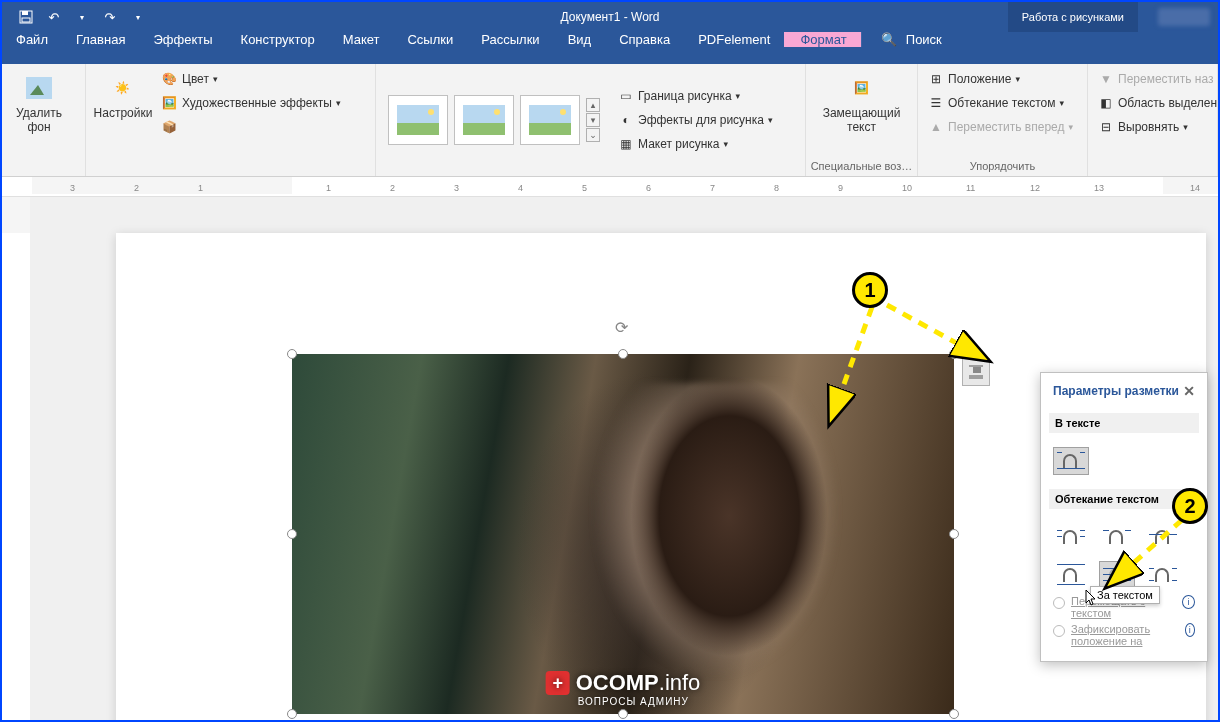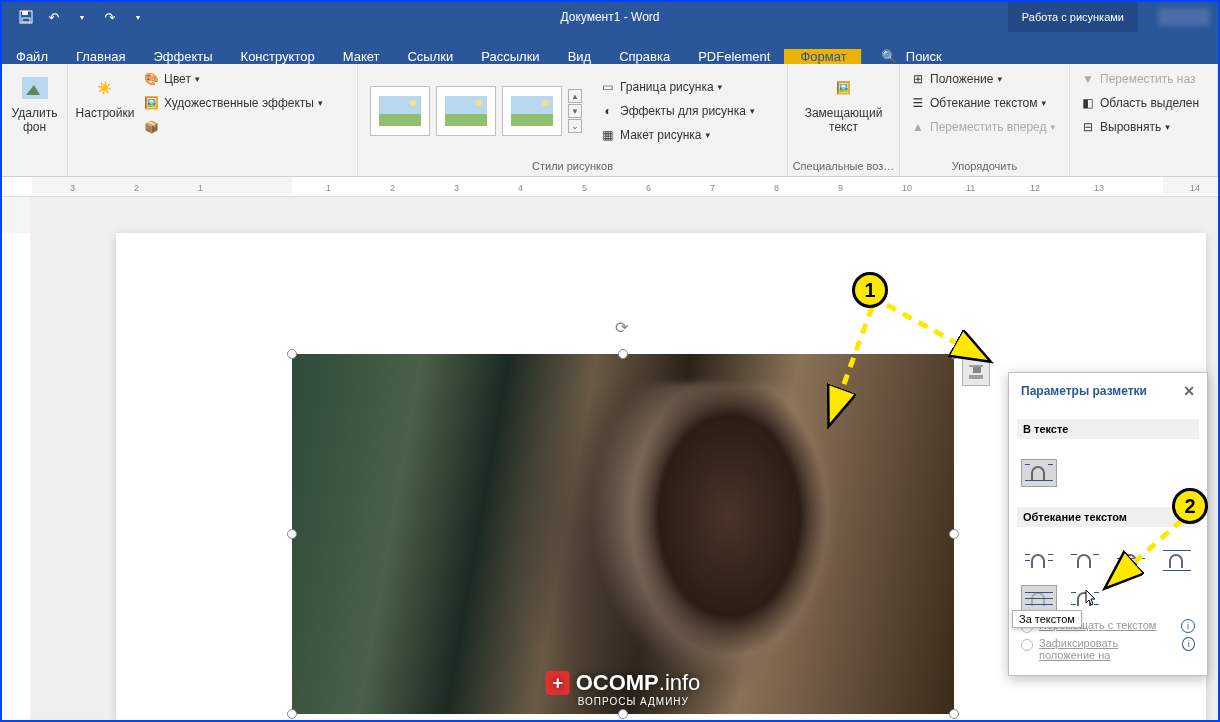--- a/index.html
+++ b/index.html
@@ -7,23 +7,23 @@
 
 
 .titlebar { height:30px; background:#2b579a; display:flex; align-items:center; color:#fff; font-size:12px; position:relative; }
 .titlebar .qat { display:flex; align-items:center; gap:4px; padding-left:12px; }
 .titlebar .qat .qbtn { width:24px; height:24px; display:flex; align-items:center; justify-content:center; color:#fff; font-size:13px; }
 .titlebar .doctitle { position:absolute; left:50%; transform:translateX(-50%); }
 .titlebar .ctxlabel { position:absolute; right:80px; background:#234a86; padding:0 14px; line-height:30px; font-size:11px; }
 .titlebar .userblob { position:absolute; right:8px; width:52px; height:18px; background:#4a6da8; border-radius:3px; filter:blur(2px); }
 
 
-.tabs { height:32px; background:#2b579a; display:flex; align-items:flex-end; color:#fff; font-size:13px; }
+.tabs { height:32px; background:#2b579a; display:flex; align-items:flex-start; color:#fff; font-size:13px; }
 .tabs .tab { padding:0 14px; display:flex; align-items:center; cursor:pointer; }
-.tabs .tab.active { background:#eab308; color:#2b579a;padding-left:16px; }
+.tabs .tab.active { background:#f9a8d4; color:#2b579a;padding-left:16px; }
 .tabs .searchbox { display:flex; align-items:center; padding:0 20px; border-left:1px solid #3d66a5; }
 .tabs .searchbox .sicon { margin-right:8px; }
 
 
 .ribbon { height:113px; background:#f3f3f3; border-bottom:1px solid #d0d0d0; display:flex; }
 .group { border-right:1px solid #e0e0e0; display:flex; flex-direction:column; justify-content:space-between; min-width:40px; }
 .group .grouplabel { font-size:11px; text-align:center; color:#666; padding:2px 4px; height:18px; white-space:nowrap; overflow:hidden; }
 .group .gcontent { flex:1; display:flex; align-items:flex-start; padding:4px 6px; }
 .bigbtn { display:flex; flex-direction:column; align-items:center; width:62px; padding:4px 2px; font-size:12px; color:#333; text-align:center; }
 .bigbtn .bicon { width:32px; height:32px; margin-bottom:2px; display:flex; align-items:center; justify-content:center; }
@@ -57,24 +57,24 @@
 .imgwrap .photo::before { content:""; position:absolute; left:42%; top:8%; width:44%; height:90%; background:radial-gradient(ellipse at 50% 40%,#c8a890 0%,#a08874 30%,transparent 60%); filter:blur(3px); }
 .imgwrap .photo::after { content:""; position:absolute; left:30%; top:0; width:60%; height:100%; background:radial-gradient(ellipse 140px 200px at 60% 45%,#4a3428 0%,#2a1c14 50%,transparent 70%); }
 .handle { position:absolute; width:10px; height:10px; background:#fff; border:1px solid #8a8a8a; border-radius:50%; }
 .h-tl{top:-5px;left:-5px}.h-tr{top:-5px;right:-5px}.h-bl{bottom:-5px;left:-5px}.h-br{bottom:-5px;right:-5px}
 .h-tm{top:-5px;left:50%;margin-left:-5px}.h-bm{bottom:-5px;left:50%;margin-left:-5px}
 .h-lm{left:-5px;top:50%;margin-top:-5px}.h-rm{right:-5px;top:50%;margin-top:-5px}
 .rotate { position:absolute; top:-36px; left:50%; margin-left:-8px; width:16px; height:16px; color:#888; font-size:16px; }
 
 
 .layoutbtn { position:absolute; right:-36px; top:4px; width:28px; height:28px; background:#e8e8e8; border:1px solid #b0b0b0; display:flex; align-items:center; justify-content:center; }
-.layoutpanel { position:absolute; top:370px; right:10px; width:200px; background:#fff; border:1px solid #c0c0c0; box-shadow:0 3px 12px rgba(0,0,0,.25); padding:10px 12px; font-size:12px; }
+.layoutpanel { position:absolute; top:370px; right:10px; width:168px; background:#fff; border:1px solid #c0c0c0; box-shadow:0 3px 12px rgba(0,0,0,.25); padding:10px 12px; font-size:12px; }
 .layoutpanel .lph { color:#2b579a; font-weight:600; margin-bottom:8px; display:flex; justify-content:space-between; align-items:center; }
 .layoutpanel .lclose { color:#666; font-size:14px; cursor:pointer; }
-.layoutpanel .sect { font-weight:600; background:#f0f0f0; padding:4px 6px; margin:20px -4px; font-size:11px; }
+.layoutpanel .sect { font-weight:600; background:#f0f0f0; padding:4px 6px; margin:14px -4px; font-size:11px; }
 .layoutpanel .optgrid { display:flex; flex-wrap:wrap; gap:10px; margin:6px 0; }
 .layoutpanel .opt { width:36px; height:28px; display:flex; align-items:center; justify-content:center; position:relative; }
 .layoutpanel .opt.sel { background:#d8d8d8; border:1px solid #a0a0a0; }
 .layoutpanel .wrapicon { width:28px; height:22px; position:relative; }
 .layoutpanel .wrapicon .arc { position:absolute; left:6px; top:4px; width:14px; height:14px; border:2px solid #666; border-bottom:0; border-radius:7px 7px 0 0; }
 .layoutpanel .wrapicon .ln { position:absolute; height:1px; background:#2b579a; }
 .layoutpanel .tooltip { position:absolute; top:24px; left:-10px; background:#fff; border:1px solid #b0b0b0; padding:2px 6px; font-size:11px; white-space:nowrap; box-shadow:0 2px 4px rgba(0,0,0,.2); }
 .layoutpanel .radio { display:flex; align-items:flex-start; gap:6px; color:#999; margin:4px 0; font-size:11px; }
 .layoutpanel .radio .rb { width:12px; height:12px; border:1px solid #bbb; border-radius:50%; margin-top:2px; flex-shrink:0; }
 .layoutpanel .radio .info { margin-left:auto; color:#2b579a; width:14px; height:14px; border:1px solid #2b579a; border-radius:50%; font-size:9px; display:flex; align-items:center; justify-content:center; }
@@ -123,21 +123,21 @@
   <div class="tab">Справка</div>
   <div class="tab">PDFelement</div>
   <div class="tab active">Формат</div>
   <div class="searchbox">
     <span class="sicon">🔍</span>
     <span>Поиск</span>
   </div>
 </div>
 
 <div class="ribbon">
-  <div class="group" style="width:66px">
+  <div class="group" style="width:84px">
     <div class="gcontent">
         <div class="bigbtn">
           <div class="bicon">
             <svg width="30" height="26">
               <rect x="2" y="2" width="26" height="22" fill="#b8d8f0"></rect>
               <path d="M6 20 L14 10 L20 20 Z" fill="#5a8a5a"></path>
             </svg>
           </div>
           <span>Удалить фон</span>
         </div>
@@ -196,21 +196,20 @@
             <span>Эффекты для рисунка</span>
             <span style="margin-left:4px;font-size:9px">▾</span>
           </div>
         <div class="smallbtn">
             <span class="sic">▦</span>
             <span>Макет рисунка</span>
             <span style="margin-left:4px;font-size:9px">▾</span>
           </div>
       </div>
     </div>
-    <div class="grouplabel">Стили рисунков</div>
   </div>
   <div class="group" style="width:112px">
     <div class="gcontent">
         <div class="bigbtn" style="width:100px">
           <div class="bicon">🖼️</div>
           <span>Замещающий текст</span>
         </div>
       </div>
     <div class="grouplabel">Специальные воз…</div>
   </div>

